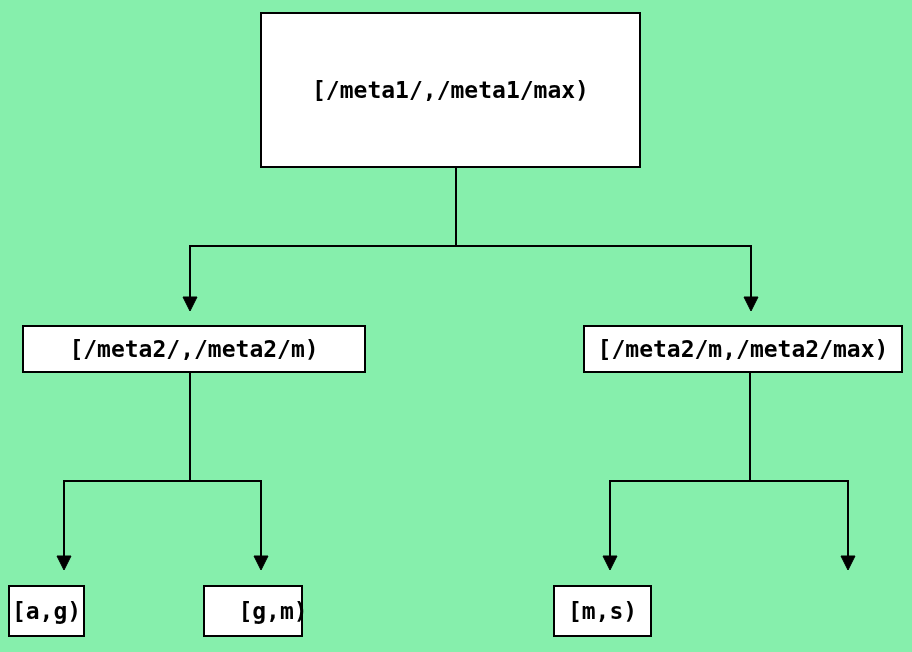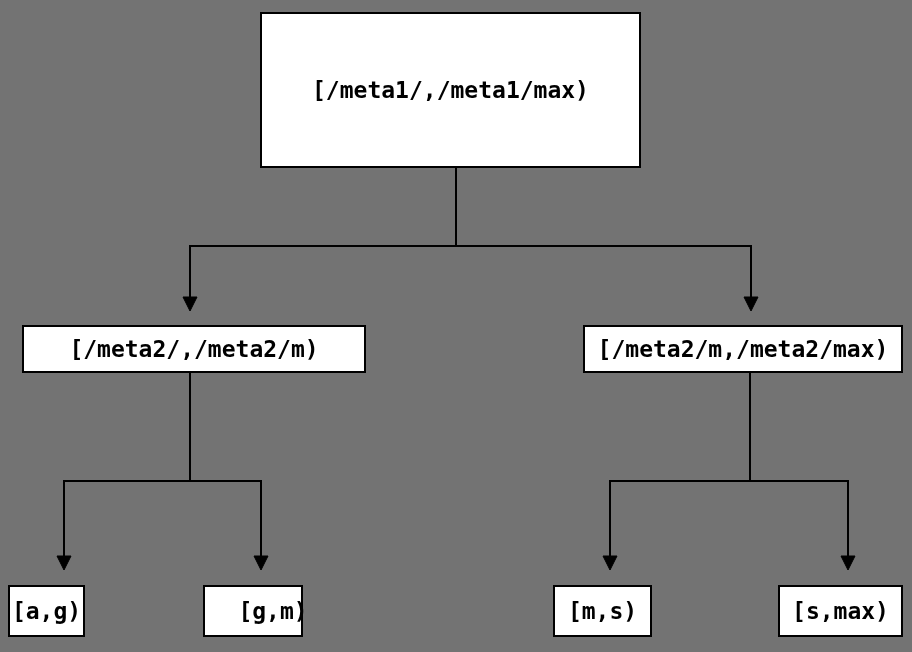--- a/index.html
+++ b/index.html
@@ -4,21 +4,21 @@
 <style>
   html, body {
     margin: 0;
     padding: 0;
     background: #ffffff;
   }
   .canvas {
     position: relative;
     width: 912px;
     height: 652px;
-    background: #737373;
+    background: #86efac;
     overflow: hidden;
     font-family: "DejaVu Sans Mono", "Liberation Mono", monospace;
   }
   .edges {
     position: absolute;
     left: 0;
     top: 0;
     width: 912px;
     height: 652px;
   }
@@ -99,17 +99,14 @@
   </div>
 
   <div class="node node-lr">
     <span>[g,m)</span>
   </div>
 
   <div class="node node-rl">
     <span>[m,s)</span>
   </div>
 
-  <div class="node node-rr">
-    <span>[s,max)</span>
-  </div>
 
 </div>
 
 </body></html>

